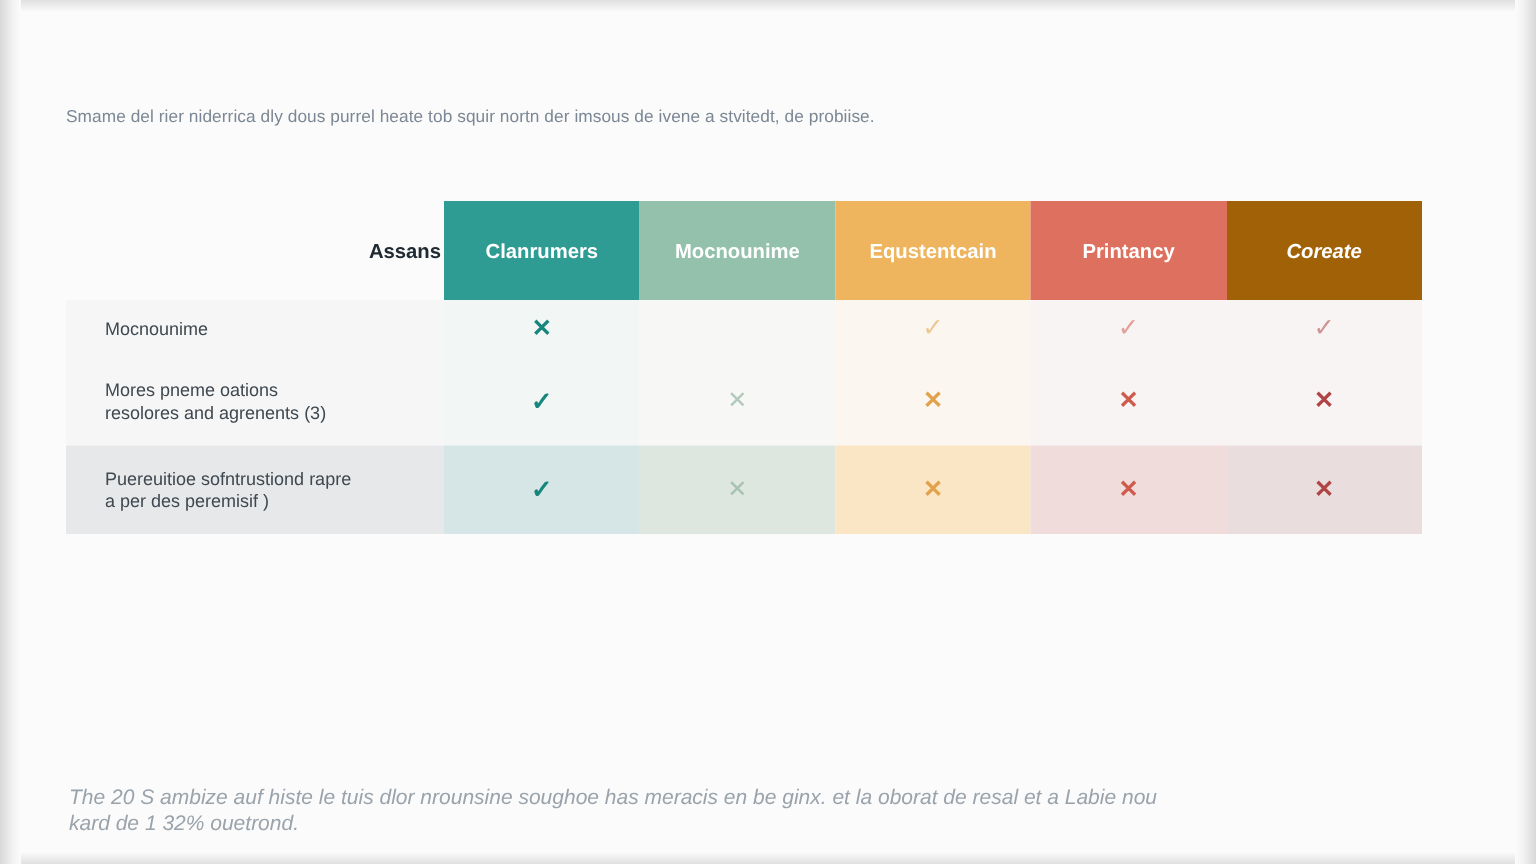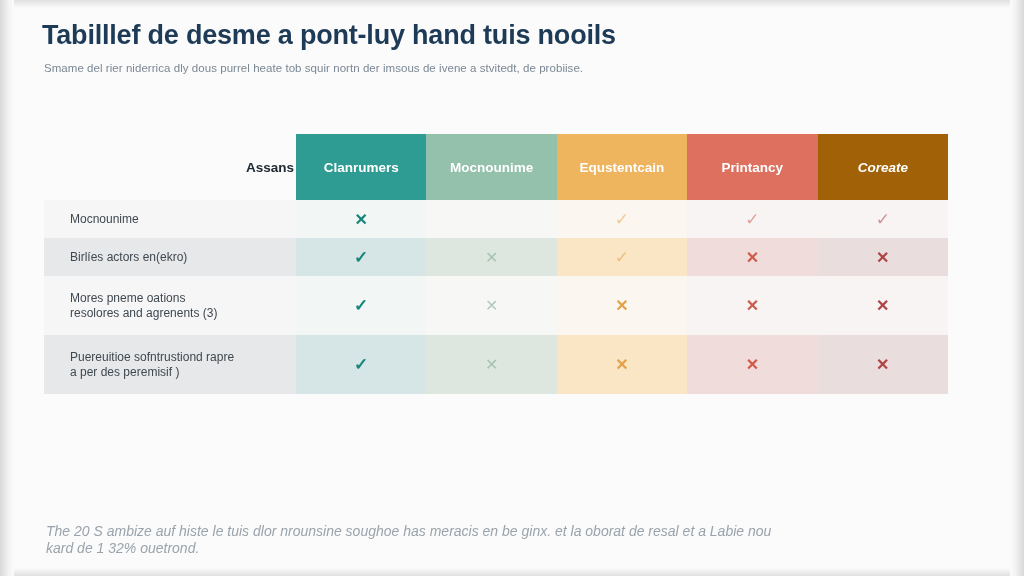--- a/index.html
+++ b/index.html
@@ -61,21 +61,21 @@
     top: 20px;
     font-size: 27px;
     font-weight: bold;
     color: #1d3a57;
     letter-spacing: -0.2px;
     white-space: nowrap;
   }
   .subtitle {
     position: absolute;
     left: 44px;
-    top: 62px;
+    top: 72px;
     font-size: 11.5px;
     color: #7b8794;
     white-space: nowrap;
     letter-spacing: 0.05px;
   }
 
   .table-wrap {
     position: absolute;
     left: 44px;
     top: 134px;
@@ -147,21 +147,20 @@
 </head>
 <body>
 
 <div class="page">
   <div class="page-inner"></div>
   <div class="edge-top"></div>
   <div class="edge-bottom"></div>
   <div class="edge-left"></div>
   <div class="edge-right"></div>
 
-  <div class="title">Tabilllef de desme a pont-luy hand tuis nooils</div>
   <div class="subtitle">Smame del rier niderrica dly dous purrel heate tob squir nortn der imsous de ivene a stvitedt, de probiise.</div>
 
   <div class="table-wrap">
     <table class="matrix">
       <colgroup>
         <col class="c-label">
         <col class="c-data">
           <col class="c-data">
           <col class="c-data">
           <col class="c-data">
@@ -181,30 +180,20 @@
           <tr class="norm">
             <td class="row-label">
               <div>Mocnounime</div>
             </td>
             <td style="background: rgb(242, 247, 246);"><span class="mark cross" style="color: rgb(23, 134, 125);">✕</span></td>
             <td style="background: rgb(247, 248, 246);"></td>
             <td style="background: rgb(251, 247, 240);"><span class="mark check dim" style="color: rgb(226, 162, 76);">✓</span></td>
             <td style="background: rgb(248, 244, 243);"><span class="mark check dim" style="color: rgb(207, 91, 76);">✓</span></td>
             <td style="background: rgb(247, 244, 243);"><span class="mark check dim" style="color: rgb(176, 68, 68);">✓</span></td>
           </tr>
-          <tr class="alt">
-            <td class="row-label">
-              <div>Birlíes actors en(ekro)</div>
-            </td>
-            <td style="background: rgb(214, 230, 230);"><span class="mark check" style="color: rgb(23, 134, 125);">✓</span></td>
-            <td style="background: rgb(221, 231, 223);"><span class="mark cross dim" style="color: rgb(123, 165, 142);">✕</span></td>
-            <td style="background: rgb(250, 229, 196);"><span class="mark check dim" style="color: rgb(226, 162, 76);">✓</span></td>
-            <td style="background: rgb(240, 220, 218);"><span class="mark cross" style="color: rgb(207, 91, 76);">✕</span></td>
-            <td style="background: rgb(233, 222, 221);"><span class="mark cross" style="color: rgb(176, 68, 68);">✕</span></td>
-          </tr>
           <tr class="norm tall">
             <td class="row-label">
               <div>Mores pneme oations</div>
               <div>resolores and agrenents (3)</div>
             </td>
             <td style="background: rgb(242, 247, 246);"><span class="mark check" style="color: rgb(23, 134, 125);">✓</span></td>
             <td style="background: rgb(247, 248, 246);"><span class="mark cross dim" style="color: rgb(123, 165, 142);">✕</span></td>
             <td style="background: rgb(251, 247, 240);"><span class="mark cross" style="color: rgb(226, 162, 76);">✕</span></td>
             <td style="background: rgb(248, 244, 243);"><span class="mark cross" style="color: rgb(207, 91, 76);">✕</span></td>
             <td style="background: rgb(247, 244, 243);"><span class="mark cross" style="color: rgb(176, 68, 68);">✕</span></td>

